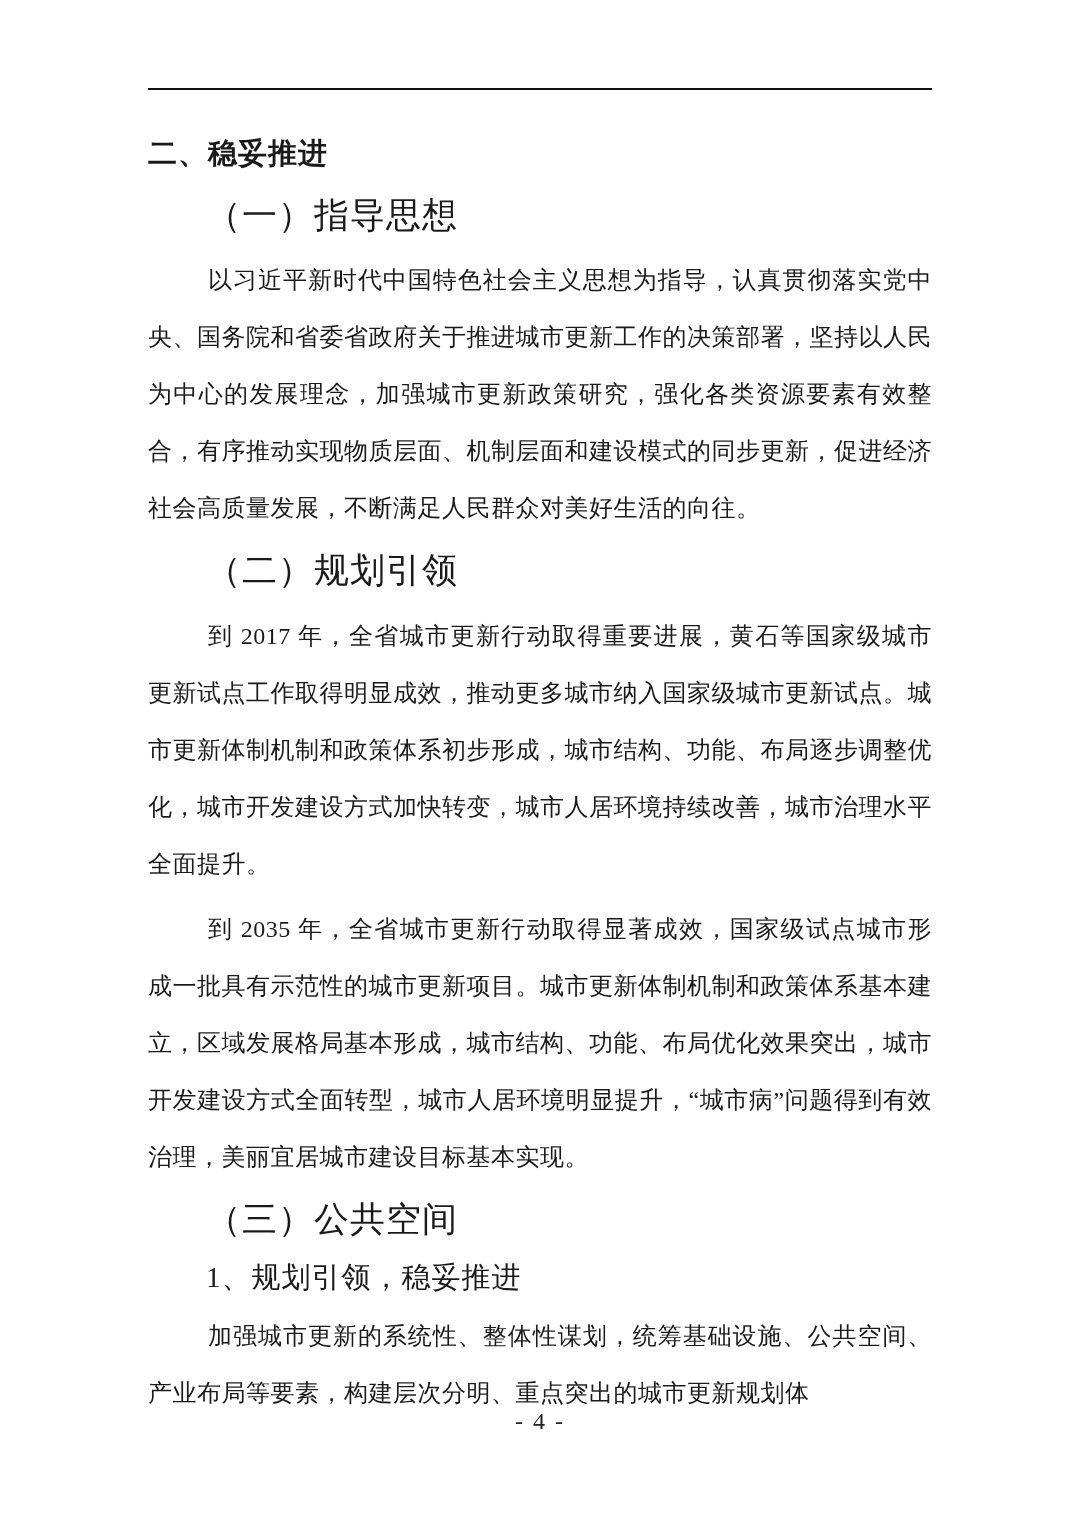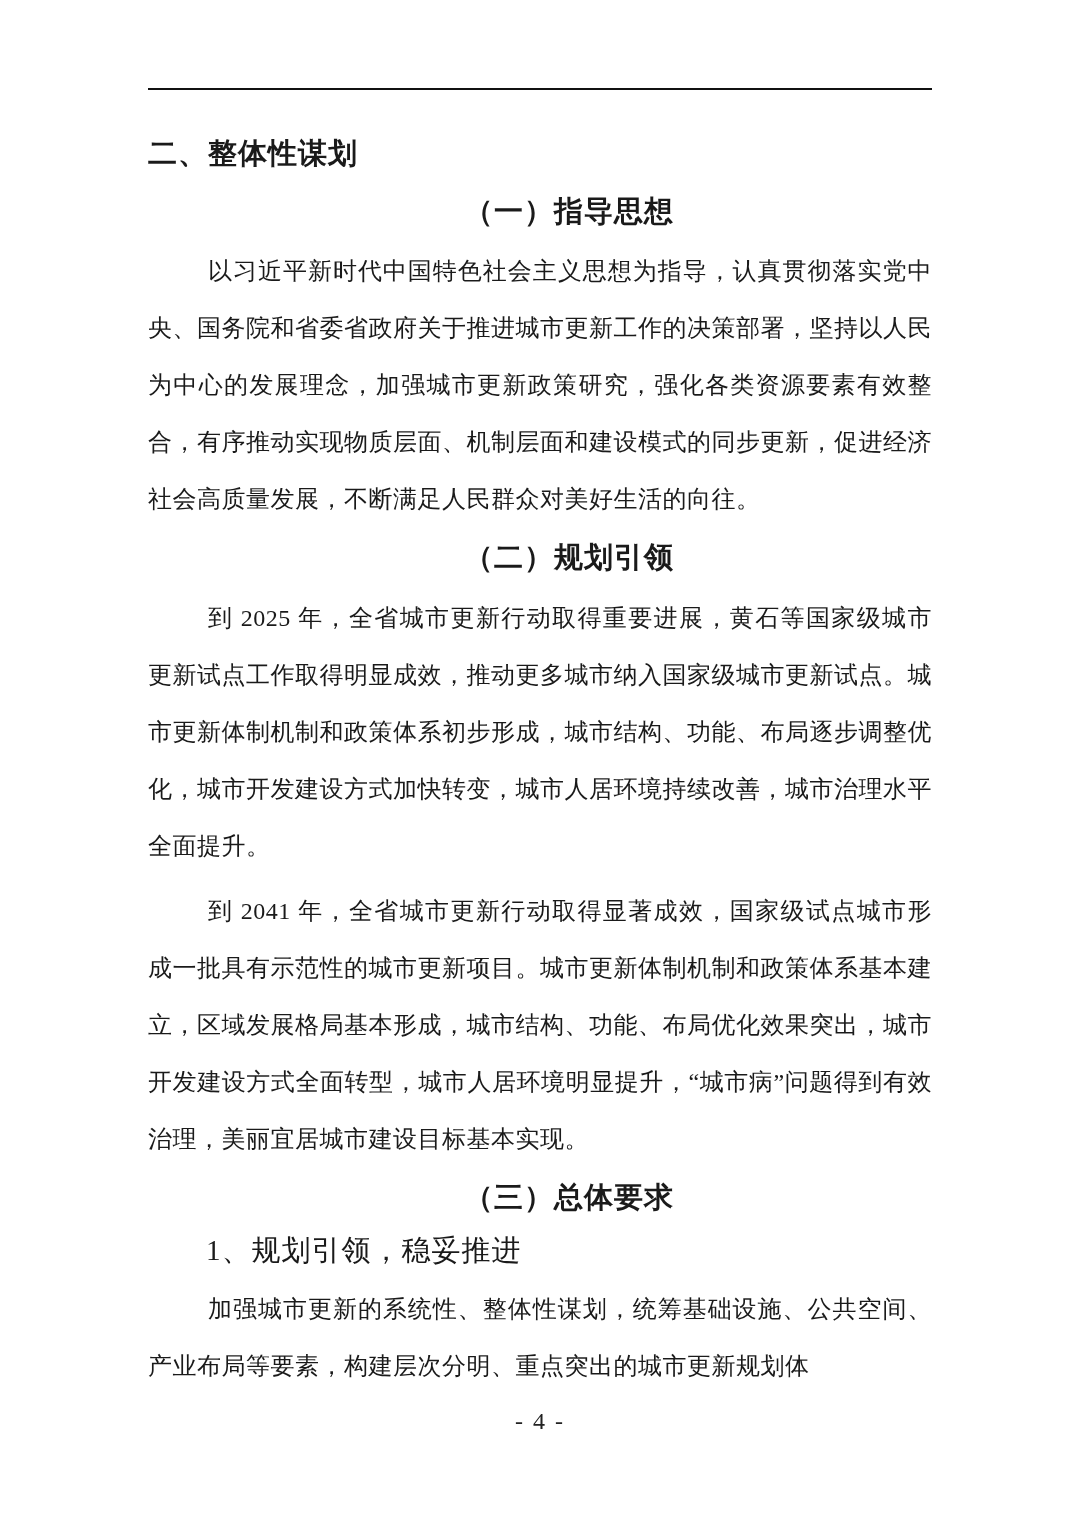--- a/index.html
+++ b/index.html
@@ -30,27 +30,26 @@
     margin-bottom: 42px;
   }
   .h-section {
     font-size: 29px;
     font-weight: bold;
     letter-spacing: 1px;
     margin: 0 0 14px 0;
     line-height: 1.5;
   }
   .h-sub {
-    font-size: 29px;
-    font-weight: bold;
+    font-size: 35px;
+    font-weight: normal;
     letter-spacing: 1px;
     margin: 0 0 10px 0;
     line-height: 1.5;
     text-indent: 58px;
-    text-align: center;
   }
   .h-item {
     font-size: 29px;
     font-weight: normal;
     letter-spacing: 1px;
     margin: 0 0 8px 0;
     line-height: 1.5;
     text-indent: 58px;
   }
   p.para {
@@ -74,33 +73,33 @@
     font-family: "Liberation Serif", "DejaVu Serif", serif;
   }
 </style>
 </head>
 <body>
 
 <div class="page">
   <div class="page-body">
     <div class="rule"></div>
 
-    <h2 class="h-section">二、整体性谋划</h2>
+    <h2 class="h-section">二、稳妥推进</h2>
 
     <h3 class="h-sub">（一）指导思想</h3>
 
     <p class="para">以习近平新时代中国特色社会主义思想为指导，认真贯彻落实党中央、国务院和省委省政府关于推进城市更新工作的决策部署，坚持以人民为中心的发展理念，加强城市更新政策研究，强化各类资源要素有效整合，有序推动实现物质层面、机制层面和建设模式的同步更新，促进经济社会高质量发展，不断满足人民群众对美好生活的向往。</p>
 
     <h3 class="h-sub">（二）规划引领</h3>
 
-    <p class="para">到 2025 年，全省城市更新行动取得重要进展，黄石等国家级城市更新试点工作取得明显成效，推动更多城市纳入国家级城市更新试点。城市更新体制机制和政策体系初步形成，城市结构、功能、布局逐步调整优化，城市开发建设方式加快转变，城市人居环境持续改善，城市治理水平全面提升。</p>
+    <p class="para">到 2017 年，全省城市更新行动取得重要进展，黄石等国家级城市更新试点工作取得明显成效，推动更多城市纳入国家级城市更新试点。城市更新体制机制和政策体系初步形成，城市结构、功能、布局逐步调整优化，城市开发建设方式加快转变，城市人居环境持续改善，城市治理水平全面提升。</p>
 
-    <p class="para">到 2041 年，全省城市更新行动取得显著成效，国家级试点城市形成一批具有示范性的城市更新项目。城市更新体制机制和政策体系基本建立，区域发展格局基本形成，城市结构、功能、布局优化效果突出，城市开发建设方式全面转型，城市人居环境明显提升，“城市病”问题得到有效治理，美丽宜居城市建设目标基本实现。</p>
+    <p class="para">到 2035 年，全省城市更新行动取得显著成效，国家级试点城市形成一批具有示范性的城市更新项目。城市更新体制机制和政策体系基本建立，区域发展格局基本形成，城市结构、功能、布局优化效果突出，城市开发建设方式全面转型，城市人居环境明显提升，“城市病”问题得到有效治理，美丽宜居城市建设目标基本实现。</p>
 
-    <h3 class="h-sub">（三）总体要求</h3>
+    <h3 class="h-sub">（三）公共空间</h3>
 
     <h4 class="h-item">1、规划引领，稳妥推进</h4>
 
     <p class="para">加强城市更新的系统性、整体性谋划，统筹基础设施、公共空间、产业布局等要素，构建层次分明、重点突出的城市更新规划体</p>
   </div>
 
   <div class="footer">- 4 -</div>
 </div>
 
 </body></html>

